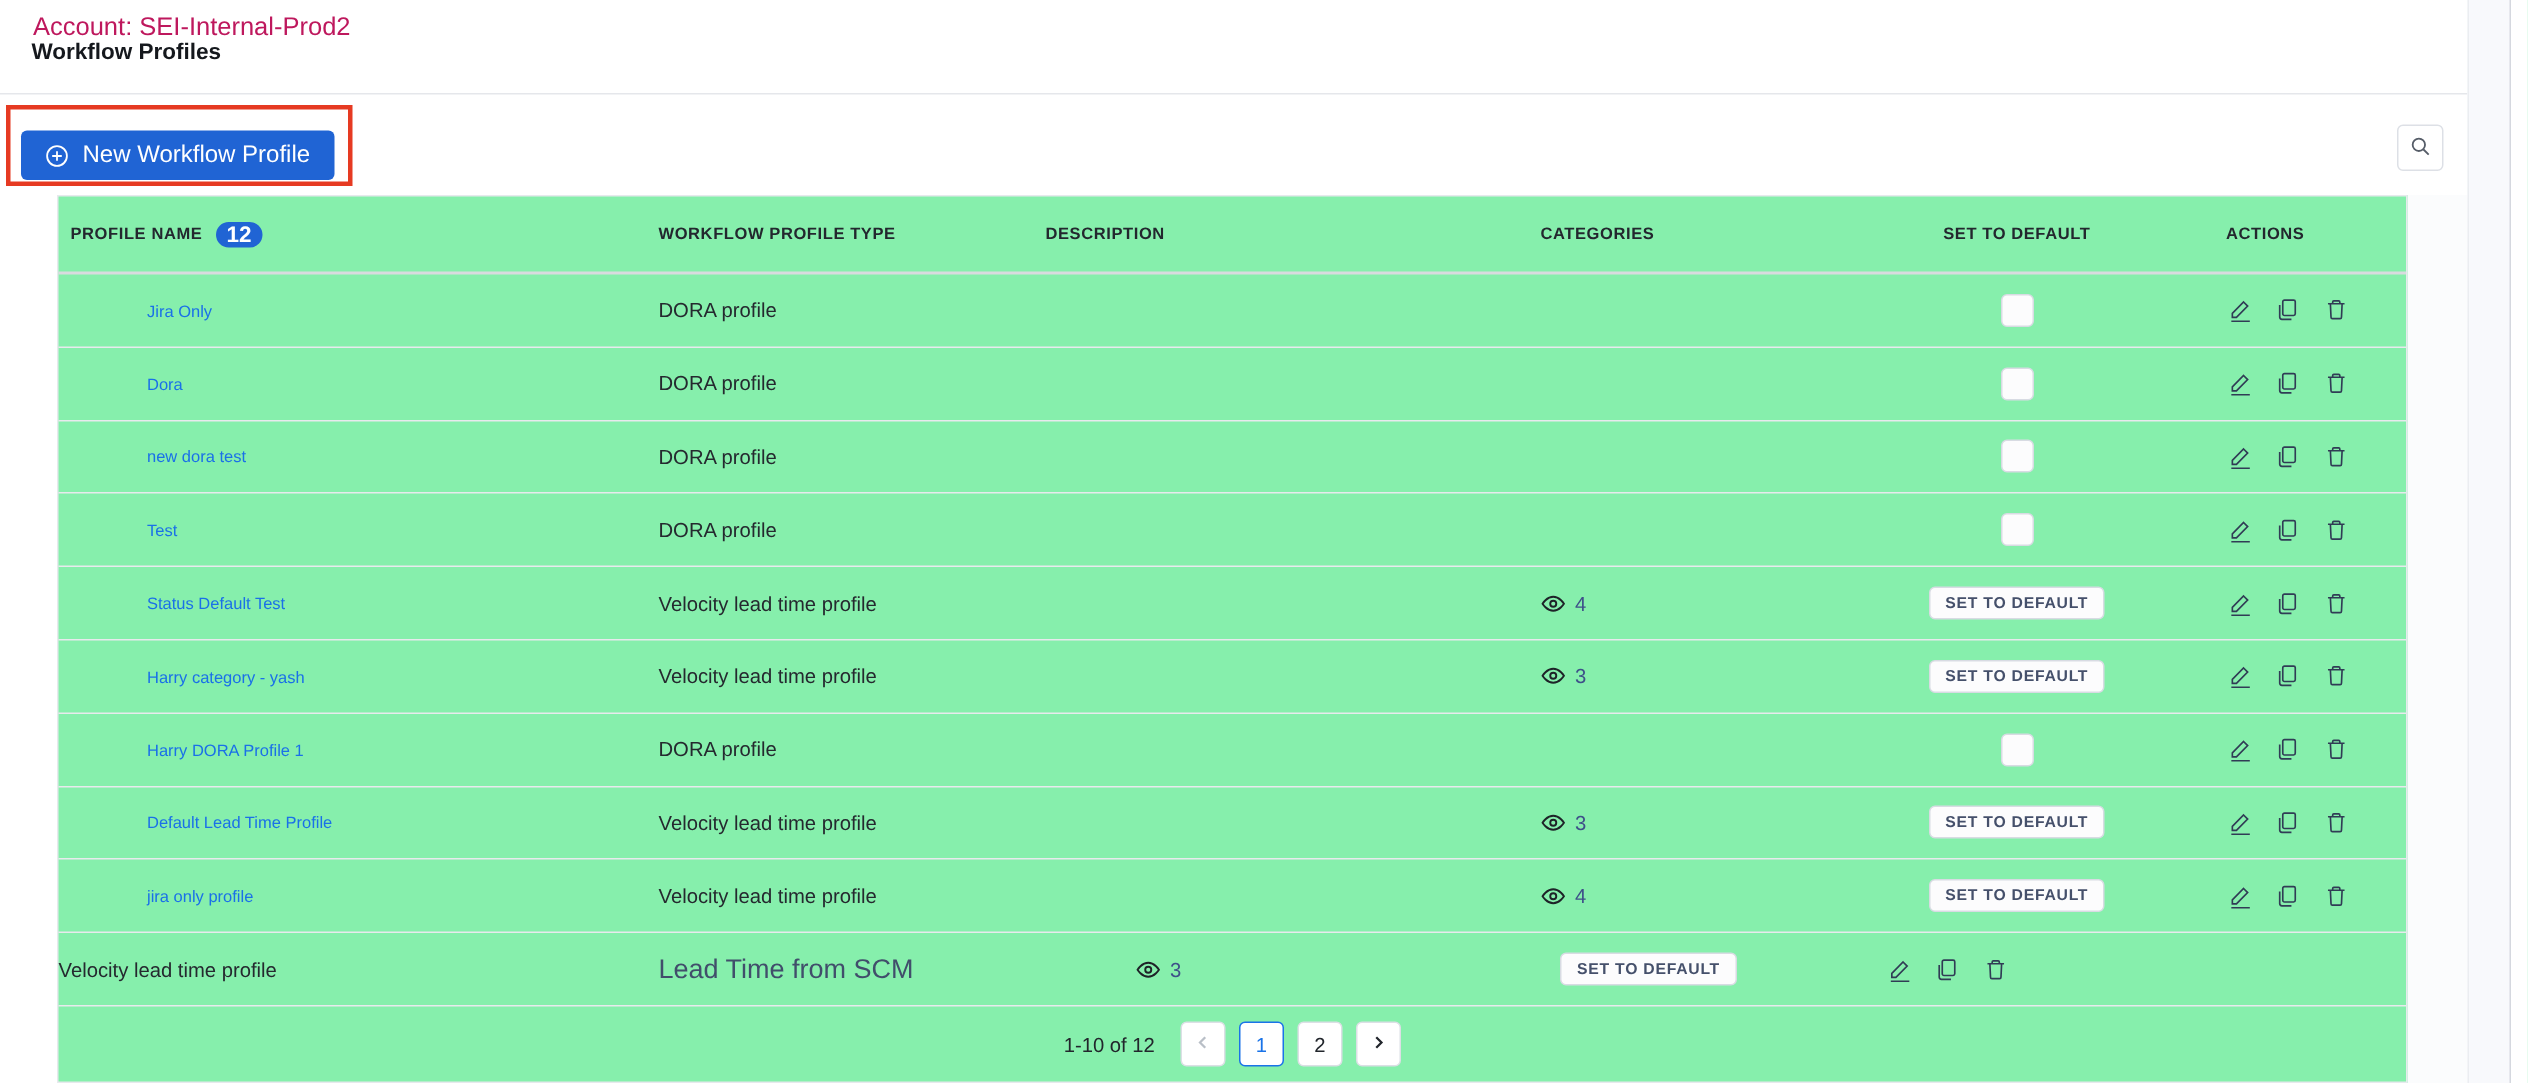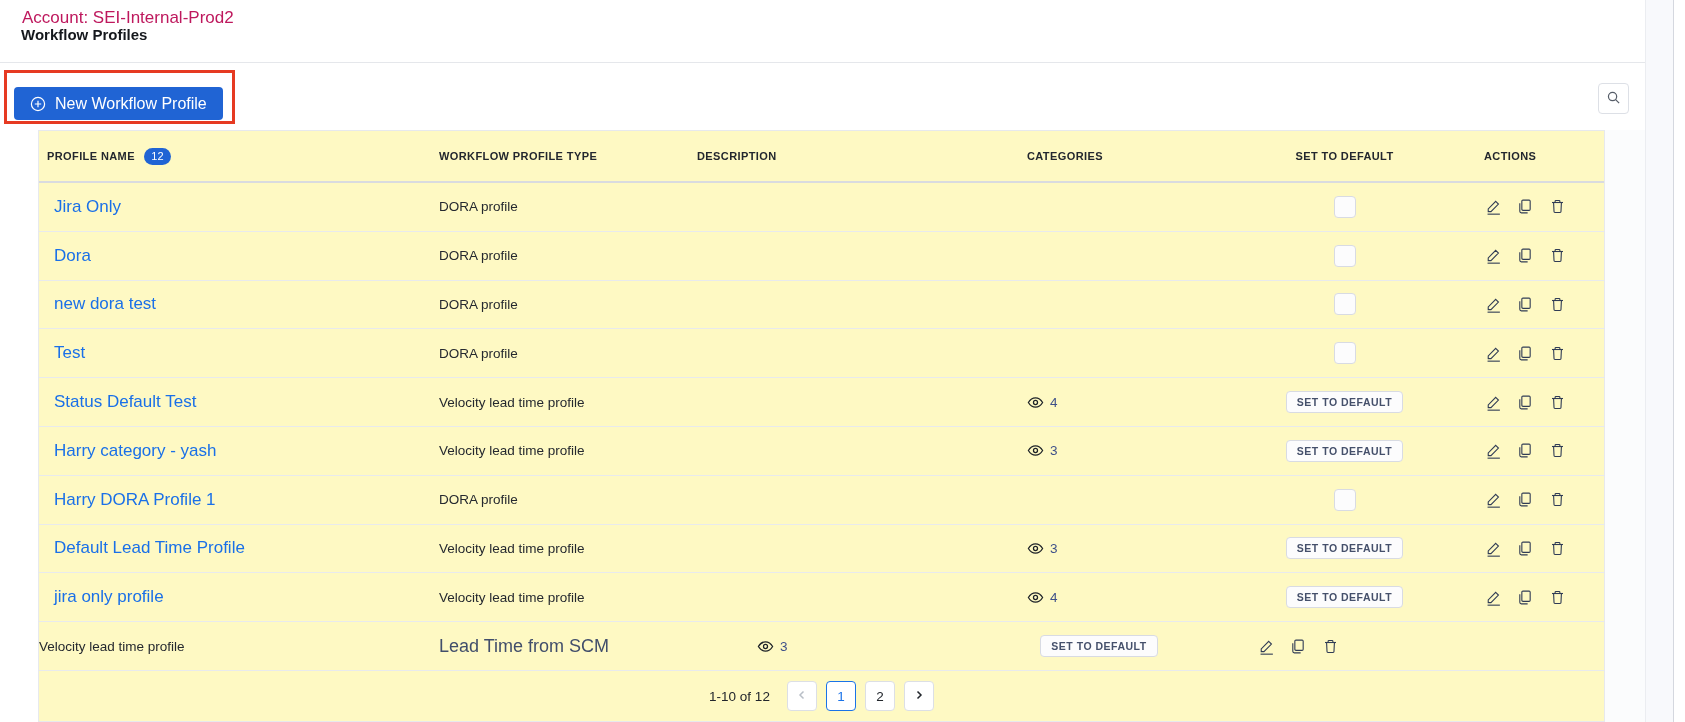--- a/index.html
+++ b/index.html
@@ -24,38 +24,38 @@
     background:#2064d4; border:none; border-radius:4px; color:#ffffff; font-size:16px;
     font-weight:500; display:flex; align-items:center; gap:9px; cursor:pointer;
     font-family:inherit; z-index:5; }
   .new-btn svg { display:block; }
   .search-btn { position:absolute; left:1598px; top:83px; width:31px; height:31px;
     background:#ffffff; border:1px solid #dde0e6; border-radius:4px; display:flex;
     align-items:center; justify-content:center; cursor:pointer; color:#565d68; }
 
   
   .card { position:absolute; left:38px; top:130px; width:1567px; height:592px;
-    background:#fef9c3; border:1px solid #e7e9ed; }
+    background:#86efac; border:1px solid #e7e9ed; }
   .card-bg-right { position:absolute; left:1605px; top:130px; width:40px; height:592px; background:#fbfcfd; }
 
   .grid-row { display:grid; grid-template-columns:400px 258px 270px 264px 227px 148px; align-items:center; }
 
   .thead { height:52px; border-bottom:2px solid #d9dbdf; }
   .th { font-size:11px; font-weight:700; letter-spacing:.4px; color:#23272e; text-transform:uppercase; }
   .th-name { padding-left:8px; display:flex; align-items:center; gap:9px; }
   .th-cat { padding-left:60px; }
   .th-def { text-align:center; }
   .th-act { padding-left:26px; }
   .count-badge { min-width:27px; height:17px; padding:0 7px; background:#2064d4; color:#fff;
-    border-radius:9px; font-size:11px; font-weight:400; letter-spacing:0;
+    border-radius:9px; font-size:15px; font-weight:700; letter-spacing:0;
     display:inline-flex; align-items:center; justify-content:center; }
 
   .tbody .row { height:48.8px; border-bottom:1px solid #e8eaed; }
   .cell-name { padding-left:15px; }
-  .cell-name a { color:#1a70e8; font-size:17px; text-decoration:none; cursor:pointer; }
+  .cell-name a { color:#1a70e8; font-size:11px; text-decoration:none; cursor:pointer;margin-left:44px; }
   .cell-type { font-size:13.5px; color:#25292f; }
   .cell-desc { font-size:18px; color:#414e6b; }
   .cell-cat { padding-left:60px; display:flex; align-items:center; gap:6px; }
   .cell-cat .num { font-size:13.5px; font-weight:500; color:#3e5089; }
   .cell-cat svg { color:#1e2328; display:block; }
   .cell-def { display:flex; justify-content:center; }
   .def-badge { height:22px; padding:0 10px; display:inline-flex; align-items:center;
     border:1px solid #d8dbe3; border-radius:4px; background:#fcfcfd; color:#45506b;
     font-size:10.5px; font-weight:600; letter-spacing:.5px; }
   .cell-act { padding-left:26px; display:flex; align-items:center; gap:14px; }

